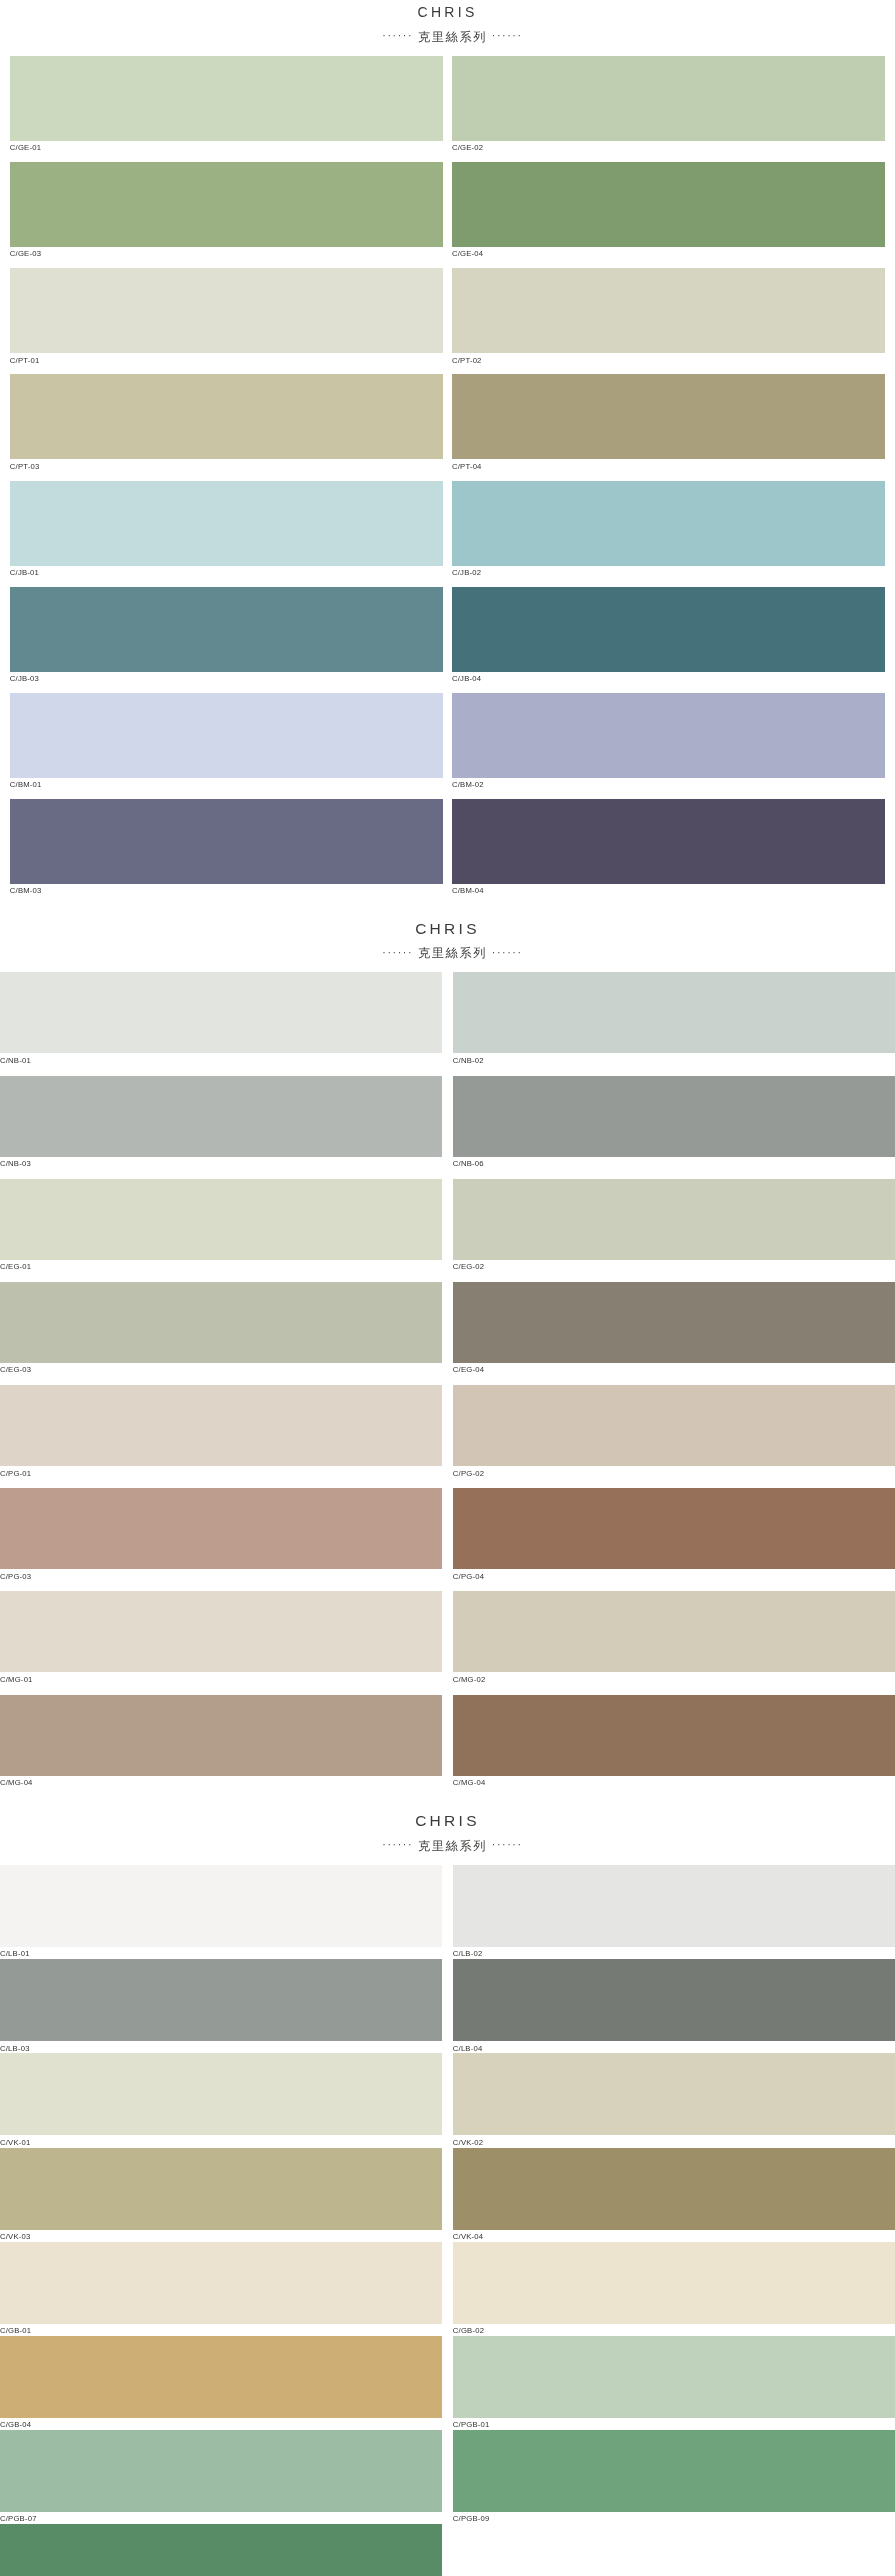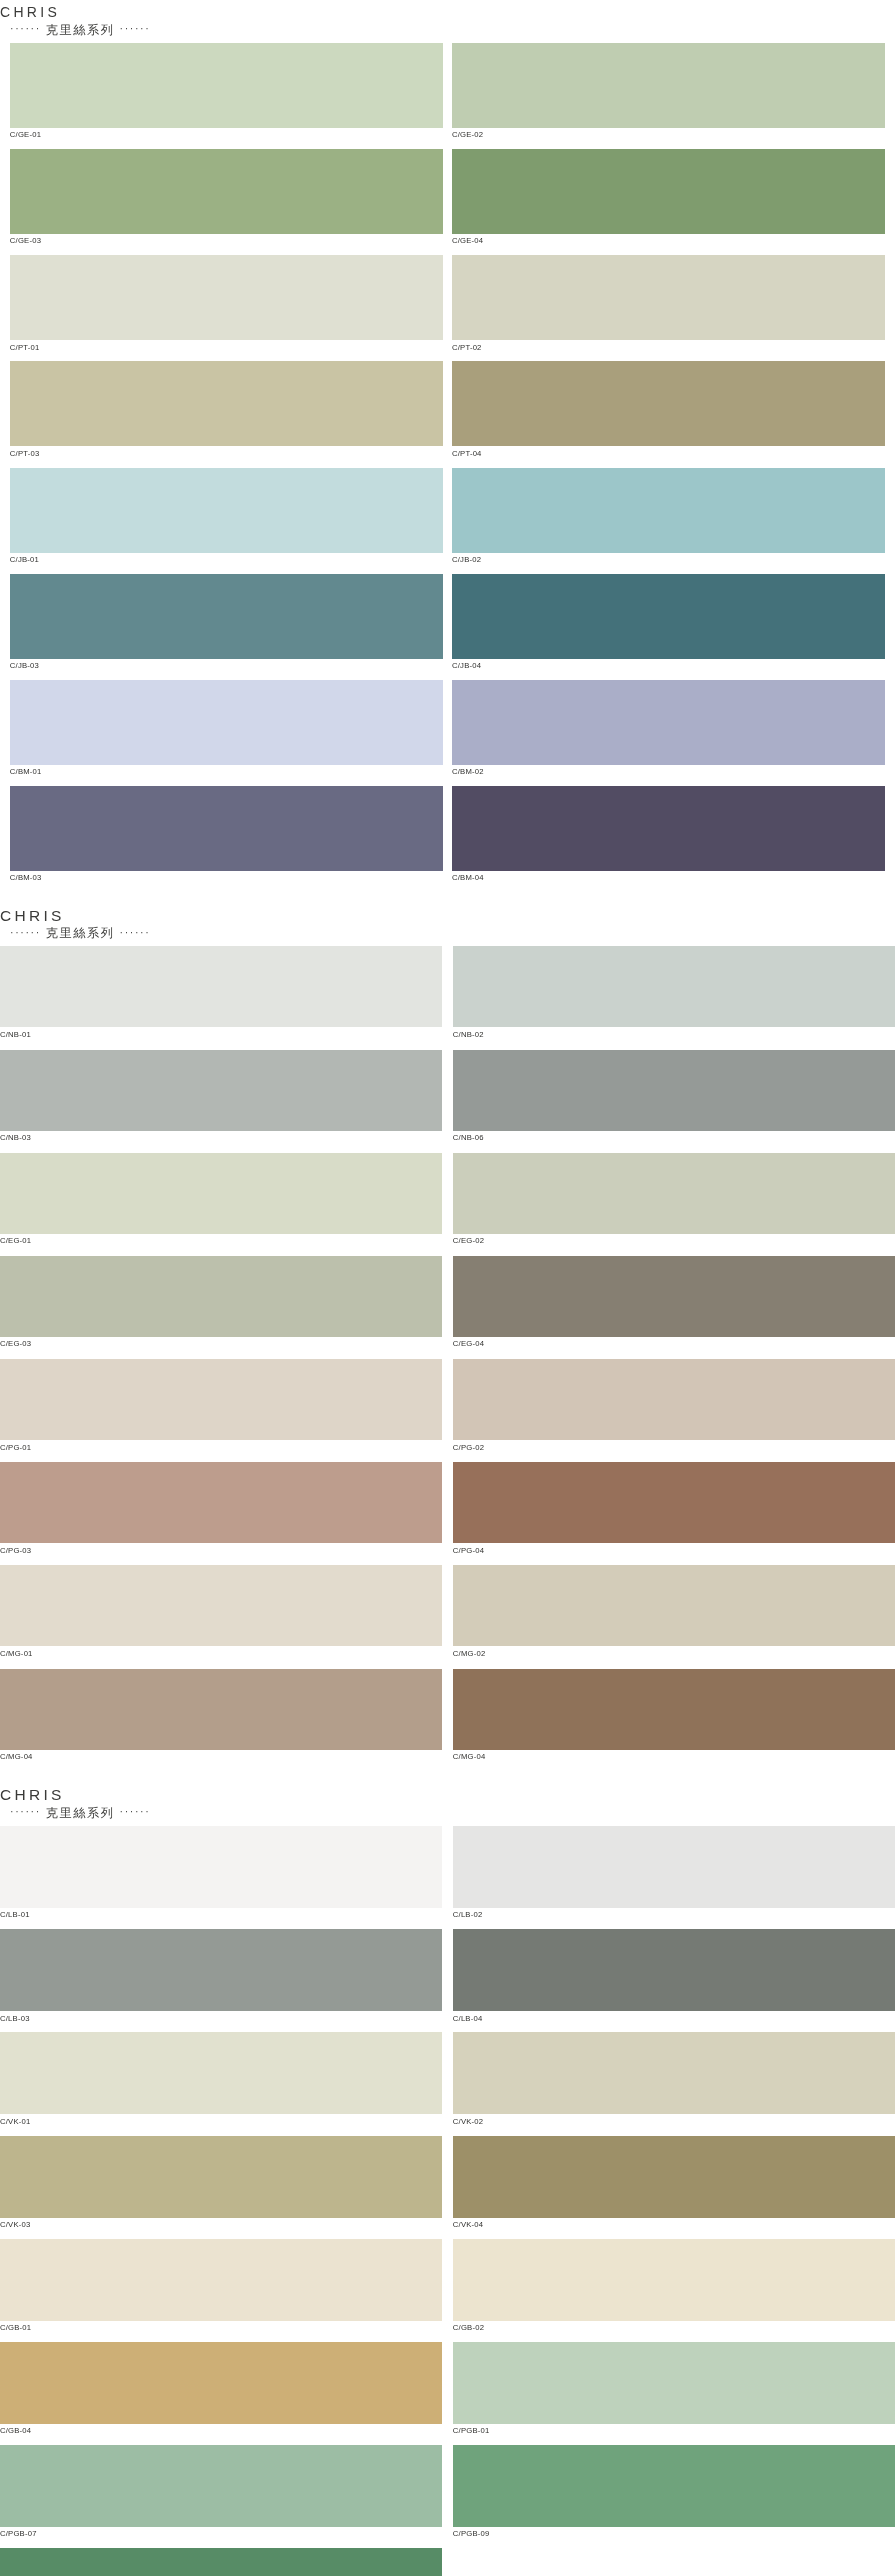--- a/index.html
+++ b/index.html
@@ -8,34 +8,34 @@
     background: #ffffff;
     font-family: "Liberation Sans", "DejaVu Sans", sans-serif;
   }
   body { width: 895px; overflow-x: hidden; }
 
   .page { width: 895px; position: relative; }
 
   
   .section-header {
     width: 100%;
-    text-align: left;
+    text-align: center;
     padding-top: 4.9px;
   }
   .brand-title {
     font-size: 14px;
     letter-spacing: 3.3px;
     color: #3a3a38;
     font-weight: 400;
     line-height: 18px;
   }
   .series-line {
     font-size: 12.2px;
     color: #3a3a38;
-    line-height: 15px;
+    line-height: 28px;
     letter-spacing: 0.8px;
     white-space: nowrap;
     padding-left: 10px;
   }
   .series-line .dots {
     letter-spacing: 1.6px;
     font-size: 10.6px;
     color: #4a4a48;
     vertical-align: 1.6px;
   }
@@ -71,21 +71,21 @@
   
   .block-1 .swatch-chip { height: 85px; }
   .block-1 .swatch-code { padding-top: 2.4px; padding-bottom: 9px; }
   .block-1 .swatch-grid { padding: 0 9.8px; column-gap: 9px; }
 
   .block-2 .swatch-chip { height: 81px; }
   .block-2 .swatch-code { padding-top: 2.4px; padding-bottom: 10px; }
   .block-2 .swatch-grid { padding: 0 0px; column-gap: 10.6px; }
 
   .block-3 .swatch-chip { height: 82px; }
-  .block-3 .swatch-code { padding-top: 2.4px; padding-bottom: 9px; }
+  .block-3 .swatch-code { padding-top: 2.4px; padding-bottom: 0; }
   .block-3 .swatch-grid { padding: 0 0px; column-gap: 10.6px; }
 
   .block-1 .section-header { padding-top: 3.3px; padding-bottom: 4.9px; }
   .block-2 .section-header { padding-top: 14.6px; padding-bottom: 4.9px; }
   .block-3 .section-header { padding-top: 14.6px; padding-bottom: 4.9px; }
 
   .block-2 .brand-title, .block-3 .brand-title { font-size: 15.5px; letter-spacing: 3.3px; }
   .block-2 .series-line, .block-3 .series-line { font-size: 12.2px; }
 </style>
 </head>

